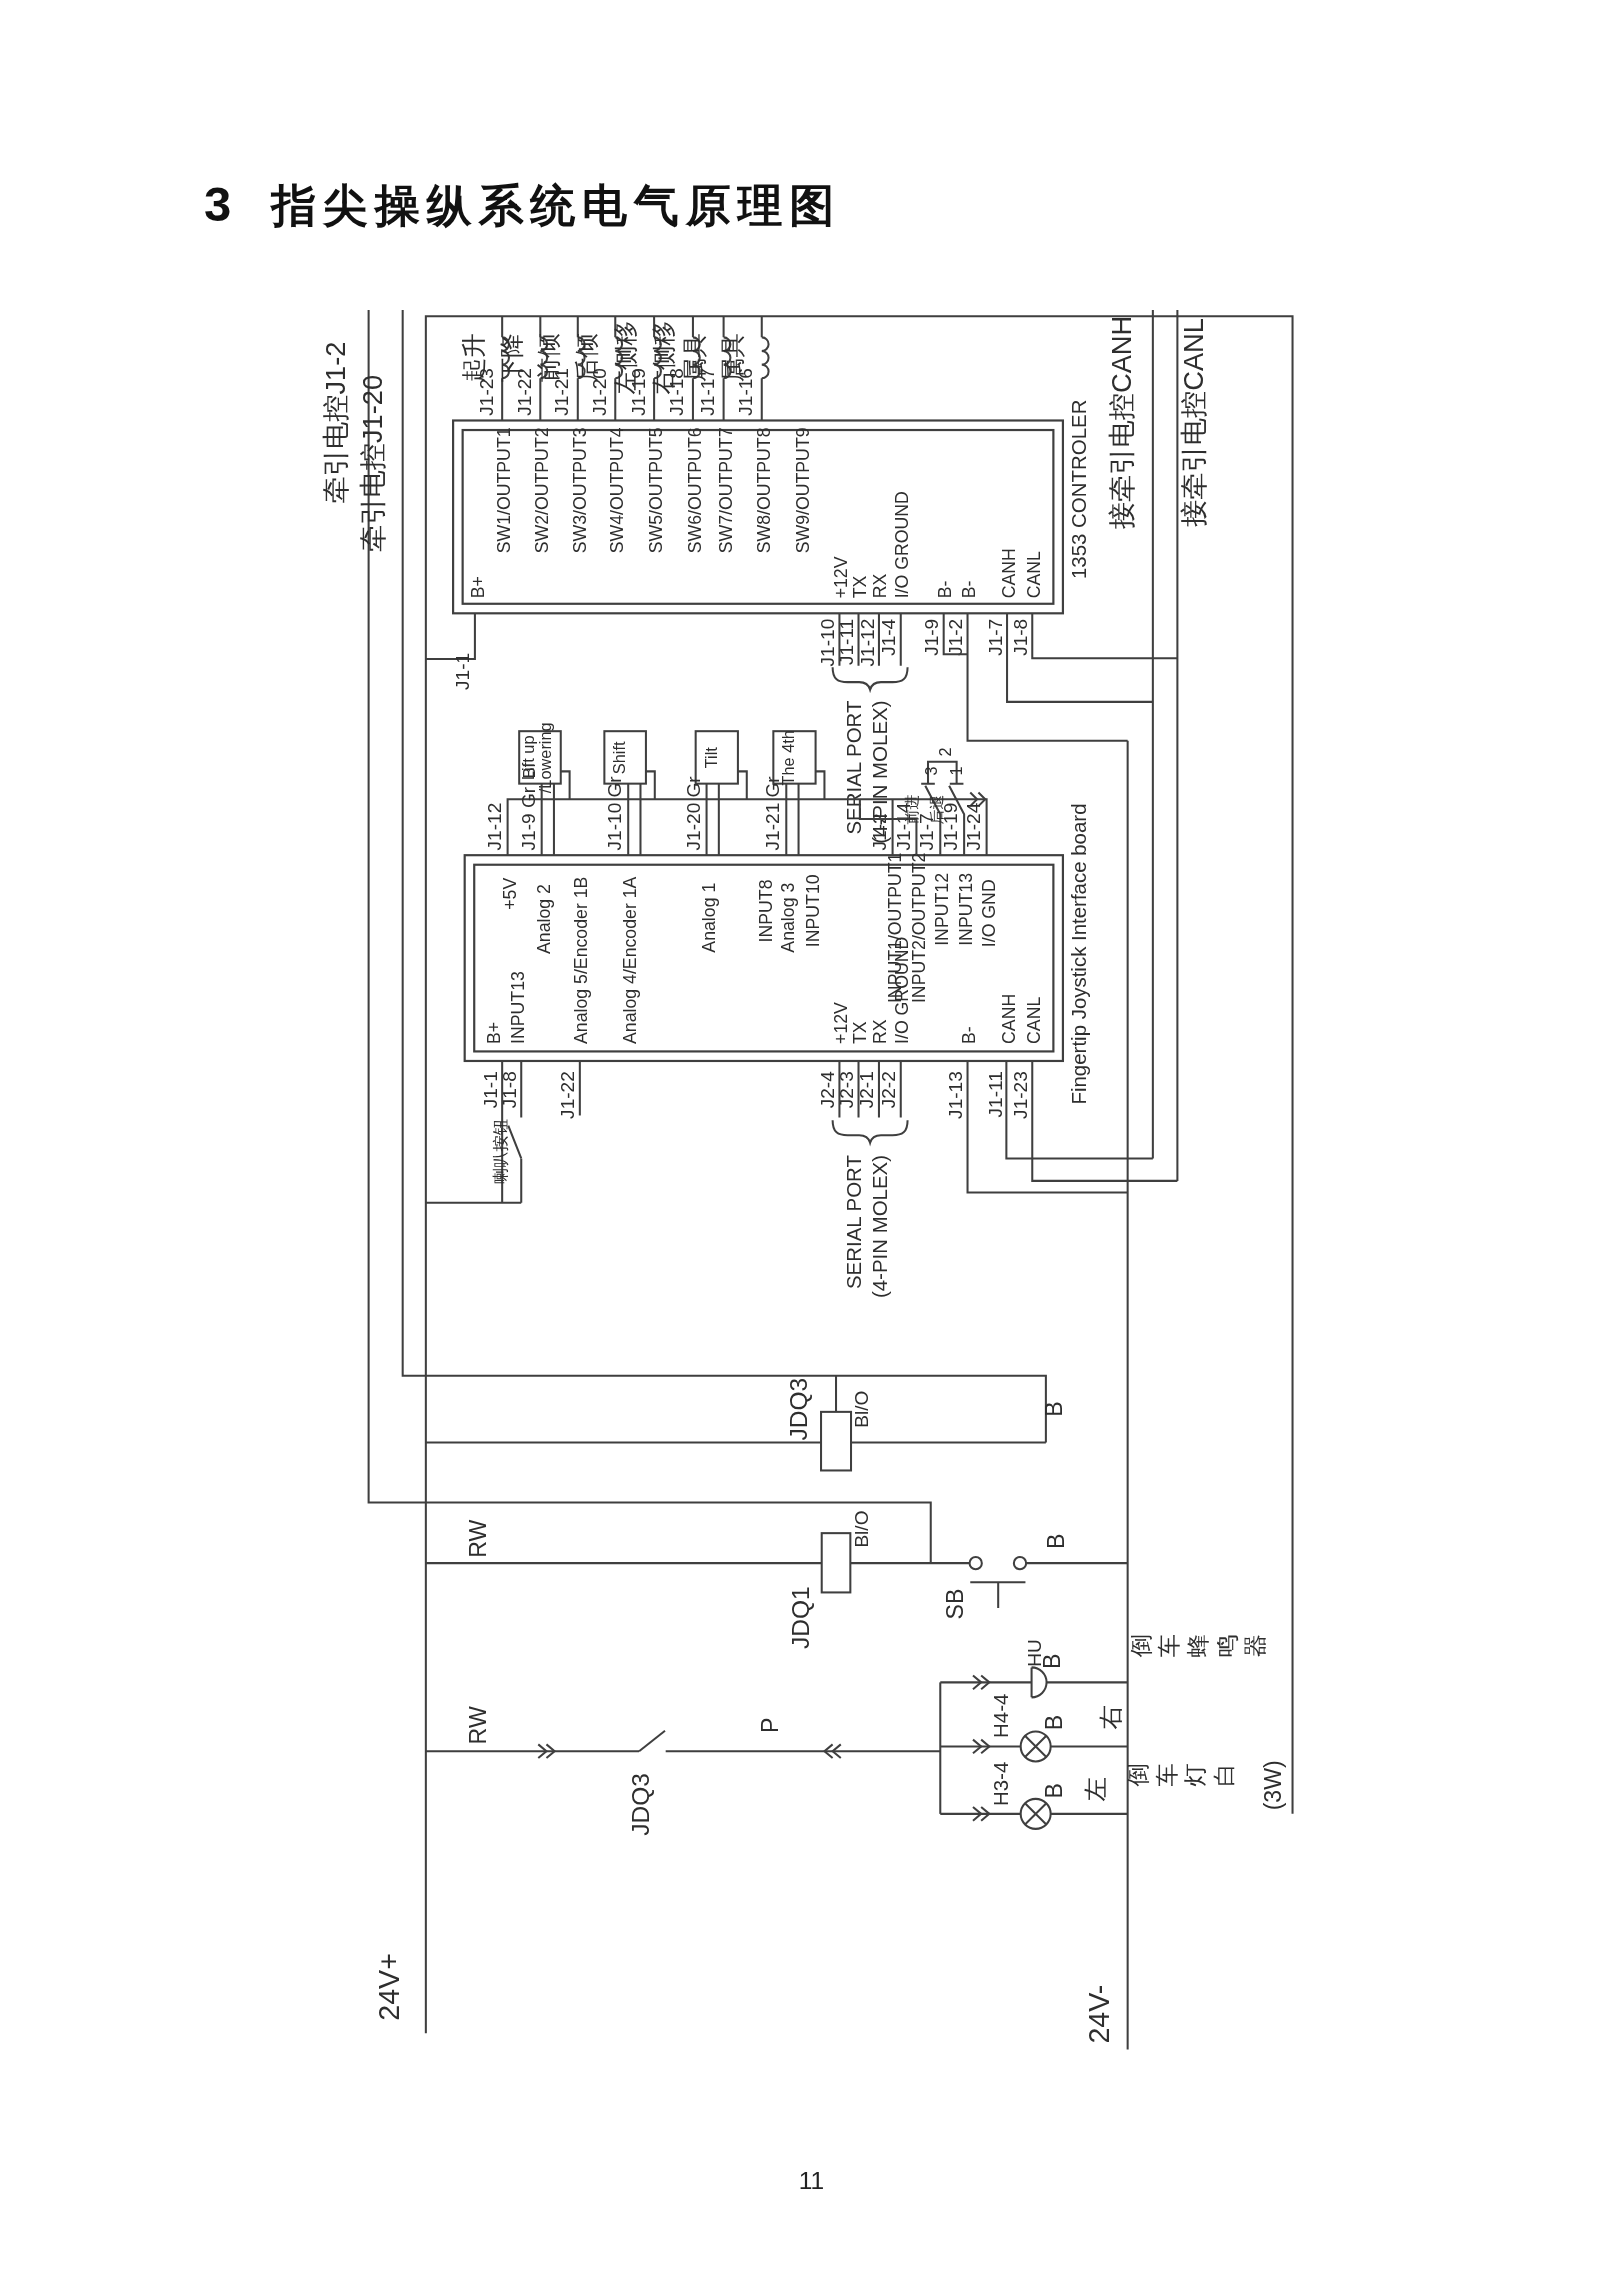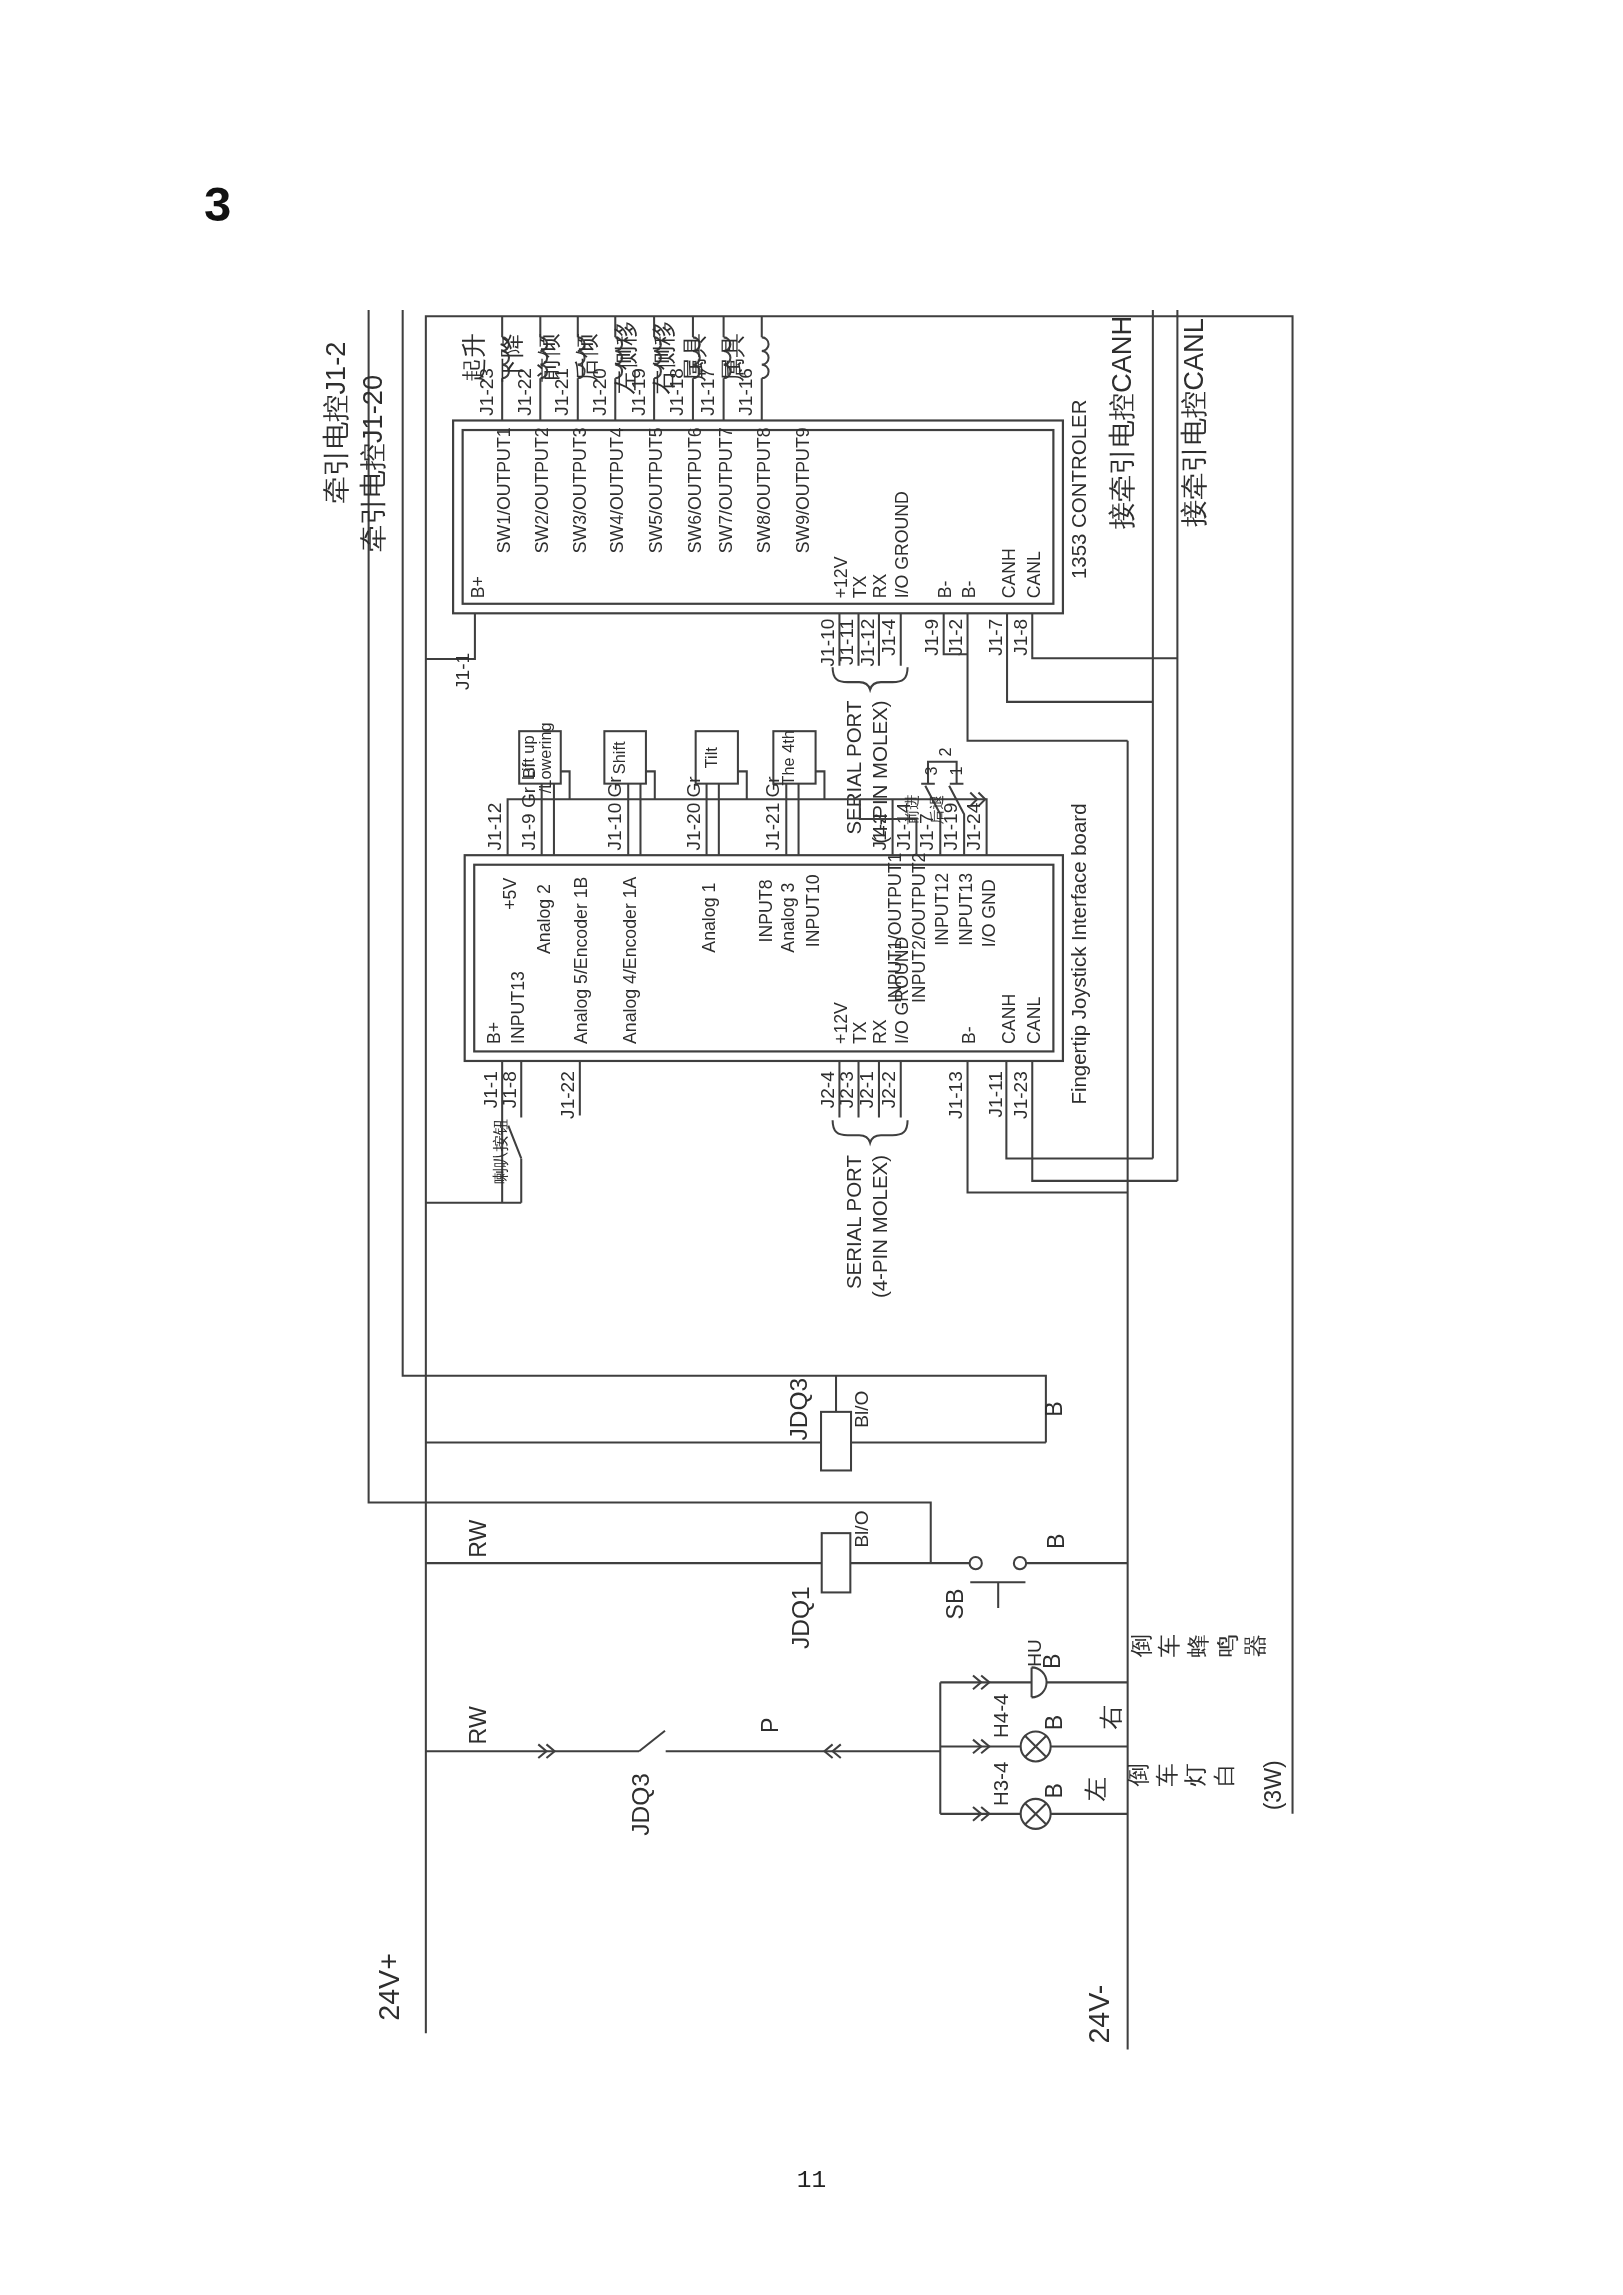--- a/index.html
+++ b/index.html
@@ -1,36 +1,37 @@
 <!DOCTYPE html>
 <html style="font-size:11px"><head>
 <meta charset="utf-8">
 <style>
   html,body{margin:0;padding:0;background:#ffffff;}
   .page{width:1623px;height:2295px;background:#fff;position:relative;font-family:"Liberation Sans",sans-serif;}
   .title-row{position:absolute;left:204px;top:176px;display:flex;align-items:baseline;gap:40px;color:#111;}
   .title-num{font-size:49px;font-weight:700;}
   .title-text{font-size:45px;font-weight:700;letter-spacing:6.8px;}
-  .page-num{position:absolute;left:0;right:0;top:2167px;text-align:center;font-size:24.5px;color:#222;font-family:Liberation Mono, monospace;}
+  .page-num{position:absolute;left:0;right:0;top:2167px;text-align:center;font-size:24.5px;color:#222;}
   svg{position:absolute;left:0;top:0;}
   .w{stroke:#3f3f3f;stroke-width:3;fill:none;}
   .bx{stroke:#3f3f3f;stroke-width:3.2;fill:#ffffff;}
   .cmp{stroke:#3f3f3f;stroke-width:3;fill:#ffffff;}
   text{fill:#2e2e2e;font-family:"Liberation Sans",sans-serif;}
   .t26{font-size:26px;}  .t28{font-size:28px;}  .t30{font-size:30px;}
   .t34{font-size:34px;}  .t36{font-size:36px;}  .t40{font-size:40px;}
   .t42{font-size:42px;}  .t22{font-size:22px;}  .t24{font-size:24px;}
 </style>
 </head>
 <body>
 
 <div class="page">
 
   <div class="title-row">
     <span class="title-num">3</span>
+    <span class="title-text">指尖操纵系统电气原理图</span>
   </div>
 
   <svg viewBox="0 0 2382 3368" width="1623" height="2295">
 
     <g>
       <path class="w" d="M541,455 V2205 H1366 V2294"></path>
       <path class="w" d="M591,455 V2019 H1535 V2117"></path>
       <path class="w" d="M625,2984 V464 H1897 V2662"></path>
       <path class="w" d="M1655,1087 V3008"></path>
       <path class="w" d="M1692,455 V1700"></path>

